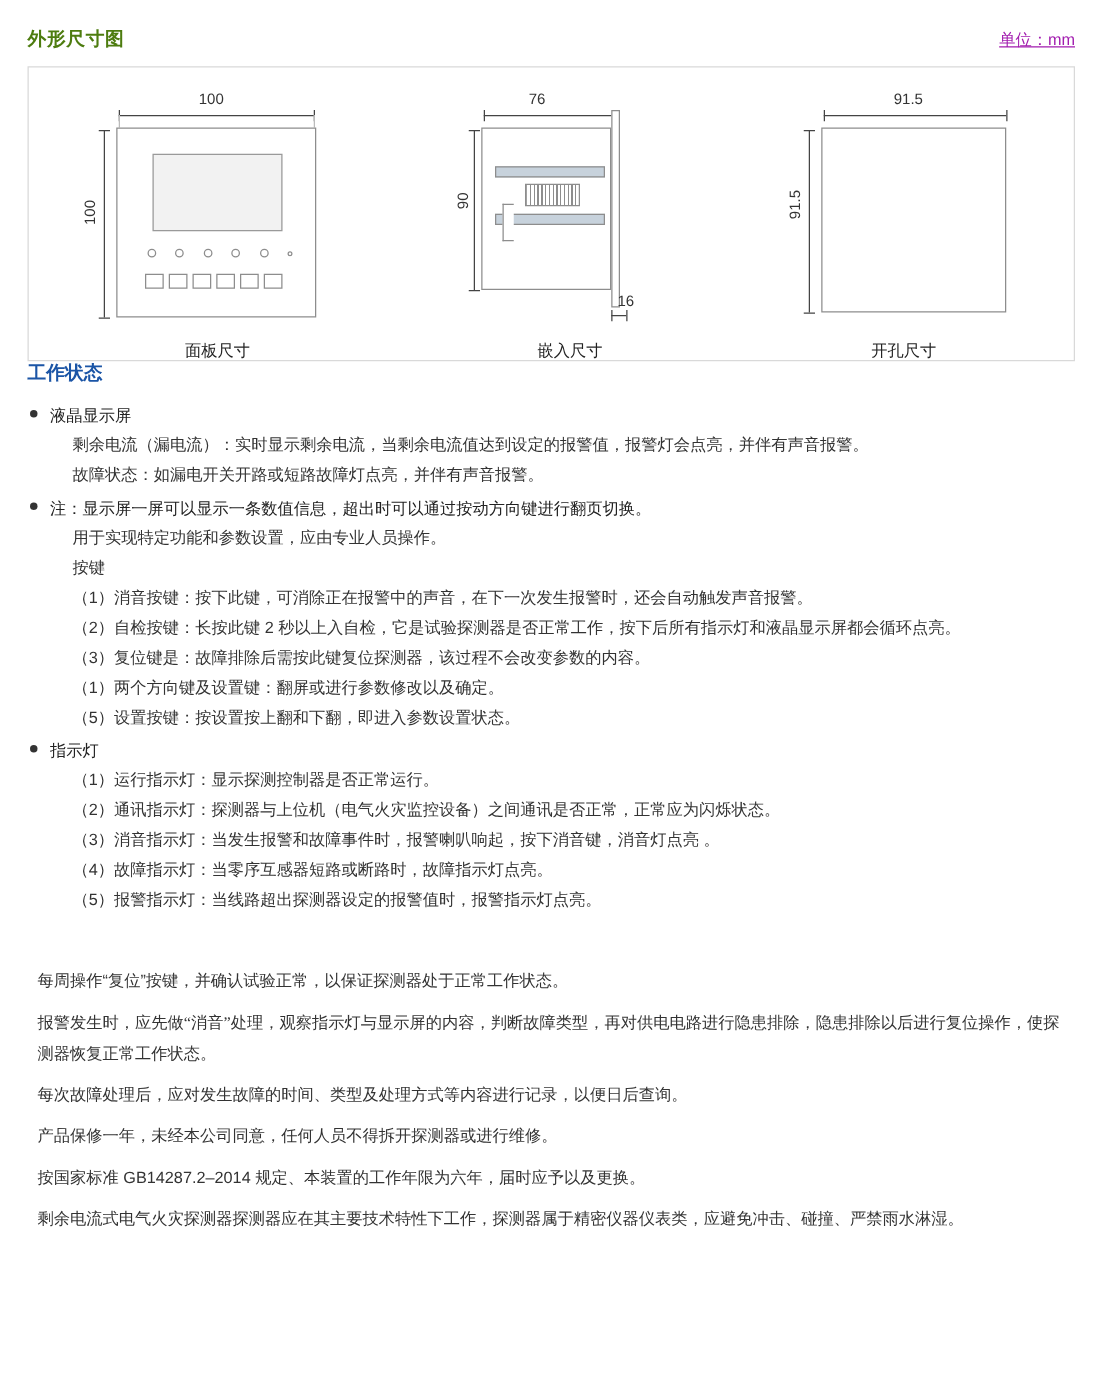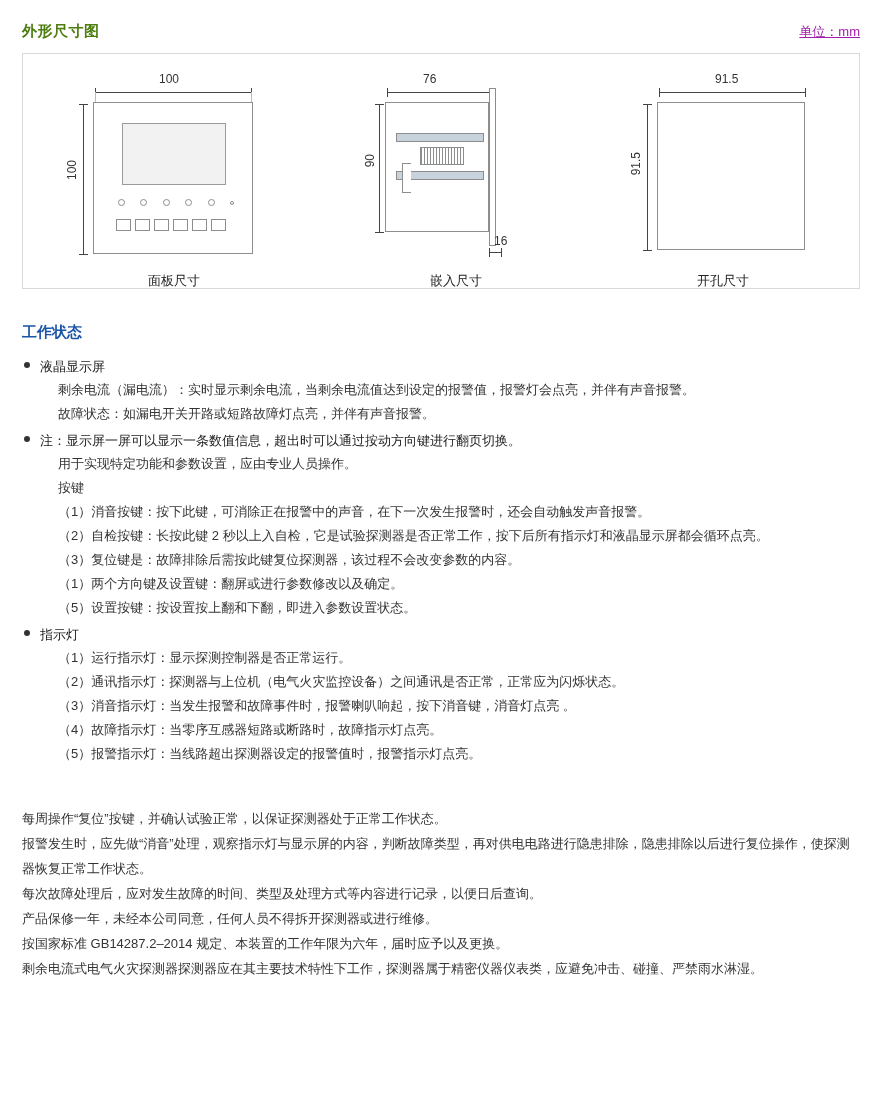--- a/index.html
+++ b/index.html
@@ -175,21 +175,21 @@
   .fig3 { width: 200px; height: 200px; }
   .cut-outer {
     position: absolute;
     left: 34px; top: 30px;
     width: 148px; height: 148px;
     border: 1px solid #8d8d8d;
     background: #fff;
   }
 
   
-  .body-sec { margin-top: 34px; }
+  .body-sec { }
   .blk-title {
     color: #1b55a6;
     font-size: 15px;
     font-weight: bold;
     margin-bottom: 14px;
   }
   ul.bullets { list-style: none; margin: 0; padding: 0; }
   li.bullet {
     position: relative;
     padding-left: 18px;
@@ -204,26 +204,26 @@
   }
   .b-head { font-size: 13px; color: #222; line-height: 22px; }
   .sub {
     padding-left: 18px;
     line-height: 24px;
     font-size: 13px;
     color: #333;
   }
   .sub.ind2 { padding-left: 18px; }
   .notice-list p {
-    margin: 0;
+    margin: 8px;
     line-height: 25px;
     font-size: 13px;
     color: #333;
   }
-  .notice-list p.wrap { text-indent: 0; }
+  .notice-list p.wrap { text-indent: 0; font-family: Liberation Serif, serif; }
 </style>
 </head>
 <body>
 
 <div class="page">
 
   <div class="sec-head">
     <div class="sec-title">外形尺寸图</div>
     <div class="sec-unit">单位：mm</div>
   </div>

